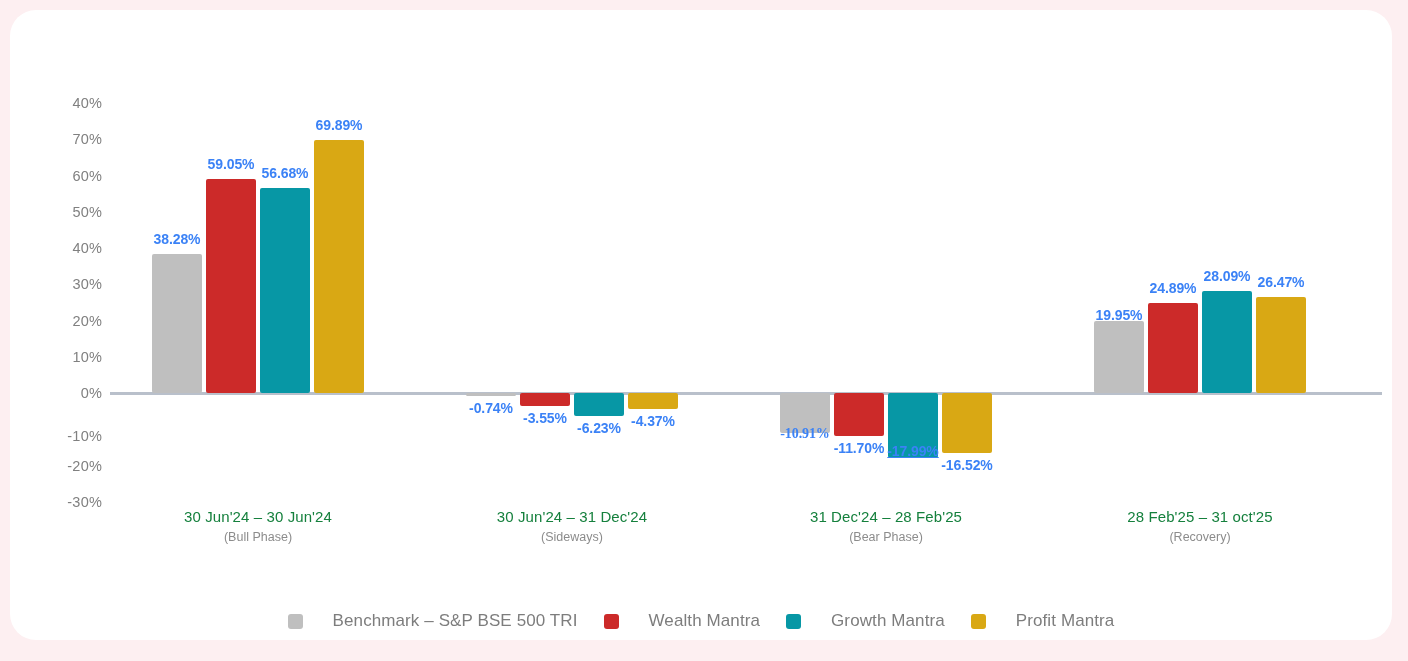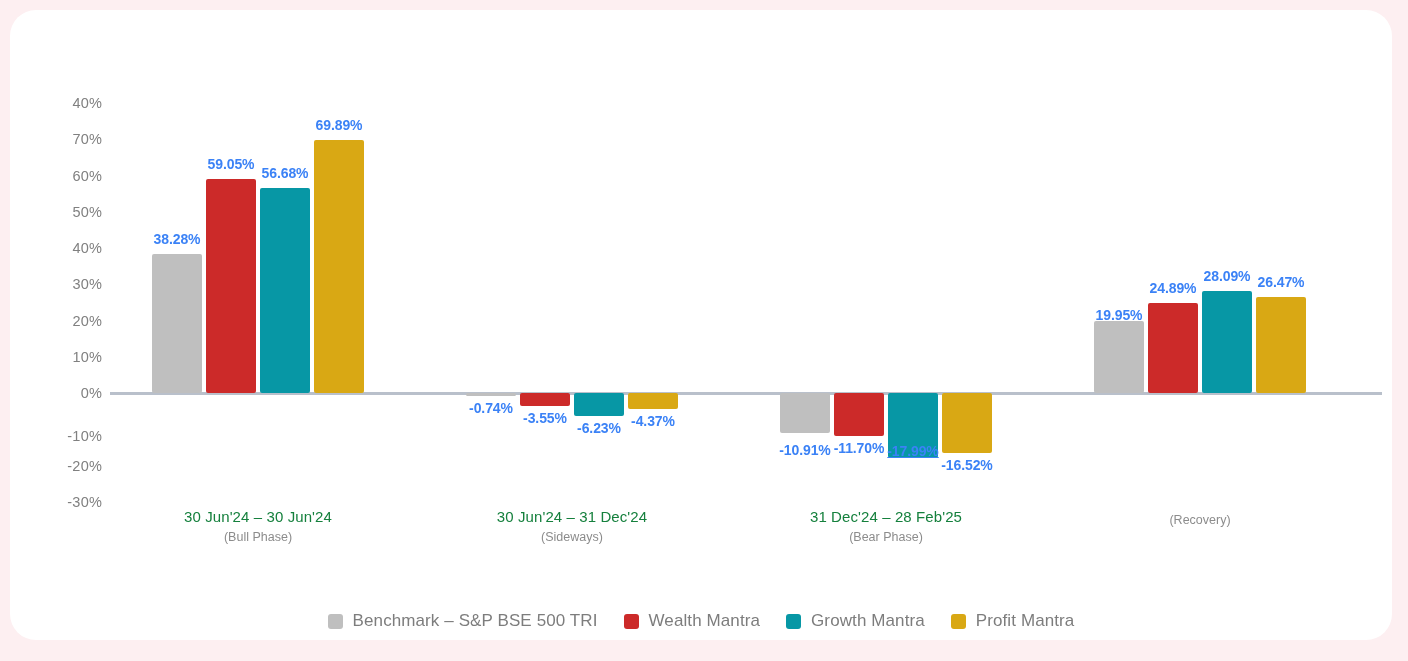--- a/index.html
+++ b/index.html
@@ -116,20 +116,21 @@
     width: 15px;
     height: 15px;
     border-radius: 3px;
     flex: 0 0 auto;
   }
   .legend-label {
     font-size: 17px;
     color: #7d7d7d;
     white-space: nowrap;
     letter-spacing: 0.1px;
+    margin-left: 20px;
   }
 </style>
 </head>
 <body>
 
 <div class="card">
   <div class="plot" id="plot">
     <div class="zeroline"></div>
     <div id="yticks">
         <div class="ytick" style="left: 30px; top: 93px;">40%</div>
@@ -161,21 +162,21 @@
           <div class="vlabel" style="left: -18px; top: 389.866px;">-0.74%</div>
           <div class="bar" style="background: rgb(204, 42, 41); left: 54px; top: 383.182px; height: 12.8768px;"></div>
           <div class="vlabel" style="left: 36px; top: 400.059px;">-3.55%</div>
           <div class="bar" style="background: rgb(7, 151, 165); left: 108px; top: 383.182px; height: 22.5979px;"></div>
           <div class="vlabel" style="left: 90px; top: 409.78px;">-6.23%</div>
           <div class="bar" style="background: rgb(217, 168, 20); left: 162px; top: 383.182px; height: 15.8512px;"></div>
           <div class="vlabel" style="left: 144px; top: 403.033px;">-4.37%</div>
         </div>
         <div class="group" style="left: 770px; width: 212px;">
           <div class="bar" style="background: rgb(191, 191, 191); left: 0px; top: 383.182px; height: 39.5735px;"></div>
-          <div class="vlabel" style="left: -18px; top: 432px;">-10.91%</div>
+          <div class="vlabel" style="left: -18px; top: 416px; font-family: Liberation Serif, serif;">-10.91%</div>
           <div class="bar" style="background: rgb(204, 42, 41); left: 54px; top: 383.182px; height: 42.4391px;"></div>
           <div class="vlabel" style="left: 36px; top: 429.621px;">-11.70%</div>
           <div class="bar" style="background: rgb(7, 151, 165); left: 108px; top: 383.182px; height: 65.2546px;"></div>
           <div class="vlabel" style="left: 90px; top: 433px; text-decoration: underline;">-17.99%</div>
           <div class="bar" style="background: rgb(217, 168, 20); left: 162px; top: 383.182px; height: 59.9225px;"></div>
           <div class="vlabel" style="left: 144px; top: 447.104px;">-16.52%</div>
         </div>
         <div class="group" style="left: 1084px; width: 212px;">
           <div class="bar" style="background: rgb(191, 191, 191); left: 0px; top: 310.818px; height: 72.3641px;"></div>
           <div class="vlabel" style="left: -18px; top: 297px;">19.95%</div>
@@ -194,20 +195,21 @@
         </div>
         <div class="catwrap" style="left: 422px;">
           <div class="cat-main">30 Jun'24 – 31 Dec'24</div>
           <div class="cat-sub">(Sideways)</div>
         </div>
         <div class="catwrap" style="left: 736px;">
           <div class="cat-main">31 Dec'24 – 28 Feb'25</div>
           <div class="cat-sub">(Bear Phase)</div>
         </div>
         <div class="catwrap" style="left: 1050px;">
+          <div class="cat-main">28 Feb'25 – 31 oct'25</div>
           <div class="cat-sub">(Recovery)</div>
         </div>
       </div>
   </div>
 
   <div class="legend" id="legend">
       <div class="legend-item">
         <span class="swatch" style="background: rgb(191, 191, 191);"></span>
         <span class="legend-label">Benchmark – S&amp;P BSE 500 TRI</span>
       </div>

